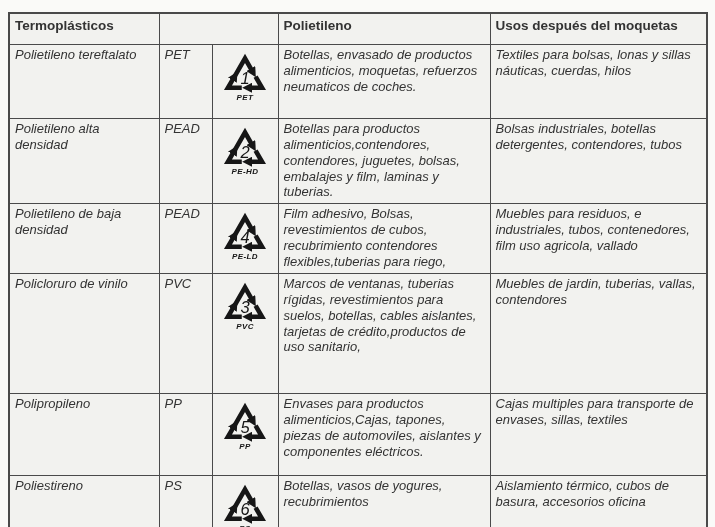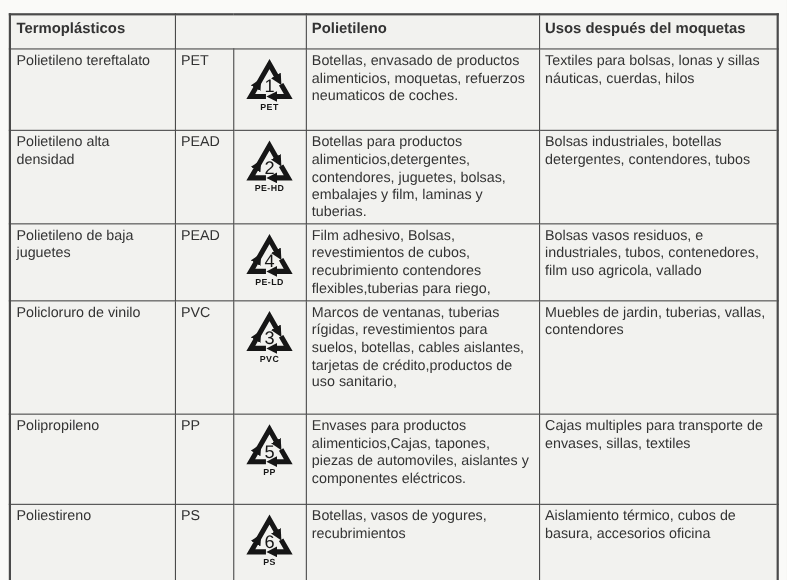--- a/index.html
+++ b/index.html
@@ -36,20 +36,21 @@
     font-size:13.5px;
     font-weight:bold;
     padding:4px 5px 2px 5px;
     height:24px;
     white-space:nowrap;
   }
   td{
     font-size:13px;
     line-height:1.22;
     padding:2px 5px 2px 5px;
+    font-style:italic;
   }
   td.c-sym{
     text-align:center;
     padding:2px 0 0 0;
   }
   .sym-wrap{display:inline-block;margin-top:3px;}
   svg.recycle{width:48px;height:46px;display:block;margin:0 auto;}
   svg.recycle .arrows{
     fill:none;
     stroke:var(--symbol);
@@ -67,21 +68,21 @@
     font-size:8px;
     font-weight:bold;
     letter-spacing:.4px;
     color:var(--symbol);
     margin-top:-3px;
     text-align:center;
   }
   tbody tr:nth-child(1){height:74px;}
   tbody tr:nth-child(2){height:85px;}
   tbody tr:nth-child(3){height:70px;}
-  tbody tr:nth-child(4){height:103px;}
+  tbody tr:nth-child(4){height:120px;}
   tbody tr:nth-child(5){height:82px;margin-top:46px;}
   tbody tr:nth-child(6){height:72px;padding-left:20px;}
 </style>
 </head>
 <body>
 
 <svg width="0" height="0" style="position:absolute" aria-hidden="true">
   <defs>
     <marker id="arrh" viewBox="0 0 10 10" refX="4" refY="5" markerWidth="2.2" markerHeight="2.2" orient="auto">
       <path d="M0,0 L10,5 L0,10 z"></path>
@@ -136,42 +137,42 @@
           <g class="arrows">
             <path d="M 26,60 L 50,18 L 67,48" marker-end="url(#arrh)"></path>
             <path d="M 73,58 L 87,82 L 57,82" marker-end="url(#arrh)"></path>
             <path d="M 43,82 L 13,82 L 27,58" marker-end="url(#arrh)"></path>
           </g>
           <text x="50" y="74" text-anchor="middle">2</text>
         </svg>
         <div class="sym-label">PE-HD</div>
       </div>
     </td>
-    <td class="c-apl">Botellas para productos alimenticios,detergentes, contendores, juguetes, bolsas, embalajes y film, laminas y tuberias.</td>
+    <td class="c-apl">Botellas para productos alimenticios,contendores, contendores, juguetes, bolsas, embalajes y film, laminas y tuberias.</td>
     <td class="c-usos">Bolsas industriales, botellas detergentes, contendores, tubos</td>
   </tr>
 
   <tr>
-    <td class="c-name">Polietileno de baja juguetes</td>
+    <td class="c-name">Polietileno de baja densidad</td>
     <td class="c-abbr">PEAD</td>
     <td class="c-sym">
       <div class="sym-wrap">
         <svg class="recycle" viewBox="0 0 100 100">
           <g class="arrows">
             <path d="M 26,60 L 50,18 L 67,48" marker-end="url(#arrh)"></path>
             <path d="M 73,58 L 87,82 L 57,82" marker-end="url(#arrh)"></path>
             <path d="M 43,82 L 13,82 L 27,58" marker-end="url(#arrh)"></path>
           </g>
           <text x="50" y="74" text-anchor="middle">4</text>
         </svg>
         <div class="sym-label">PE-LD</div>
       </div>
     </td>
     <td class="c-apl">Film adhesivo, Bolsas, revestimientos de cubos, recubrimiento contendores flexibles,tuberias para riego,</td>
-    <td class="c-usos">Bolsas vasos residuos, e industriales, tubos, contenedores, film uso agricola, vallado</td>
+    <td class="c-usos">Muebles para residuos, e industriales, tubos, contenedores, film uso agricola, vallado</td>
   </tr>
 
   <tr>
     <td class="c-name">Policloruro de vinilo</td>
     <td class="c-abbr">PVC</td>
     <td class="c-sym">
       <div class="sym-wrap">
         <svg class="recycle" viewBox="0 0 100 100">
           <g class="arrows">
             <path d="M 26,60 L 50,18 L 67,48" marker-end="url(#arrh)"></path>

